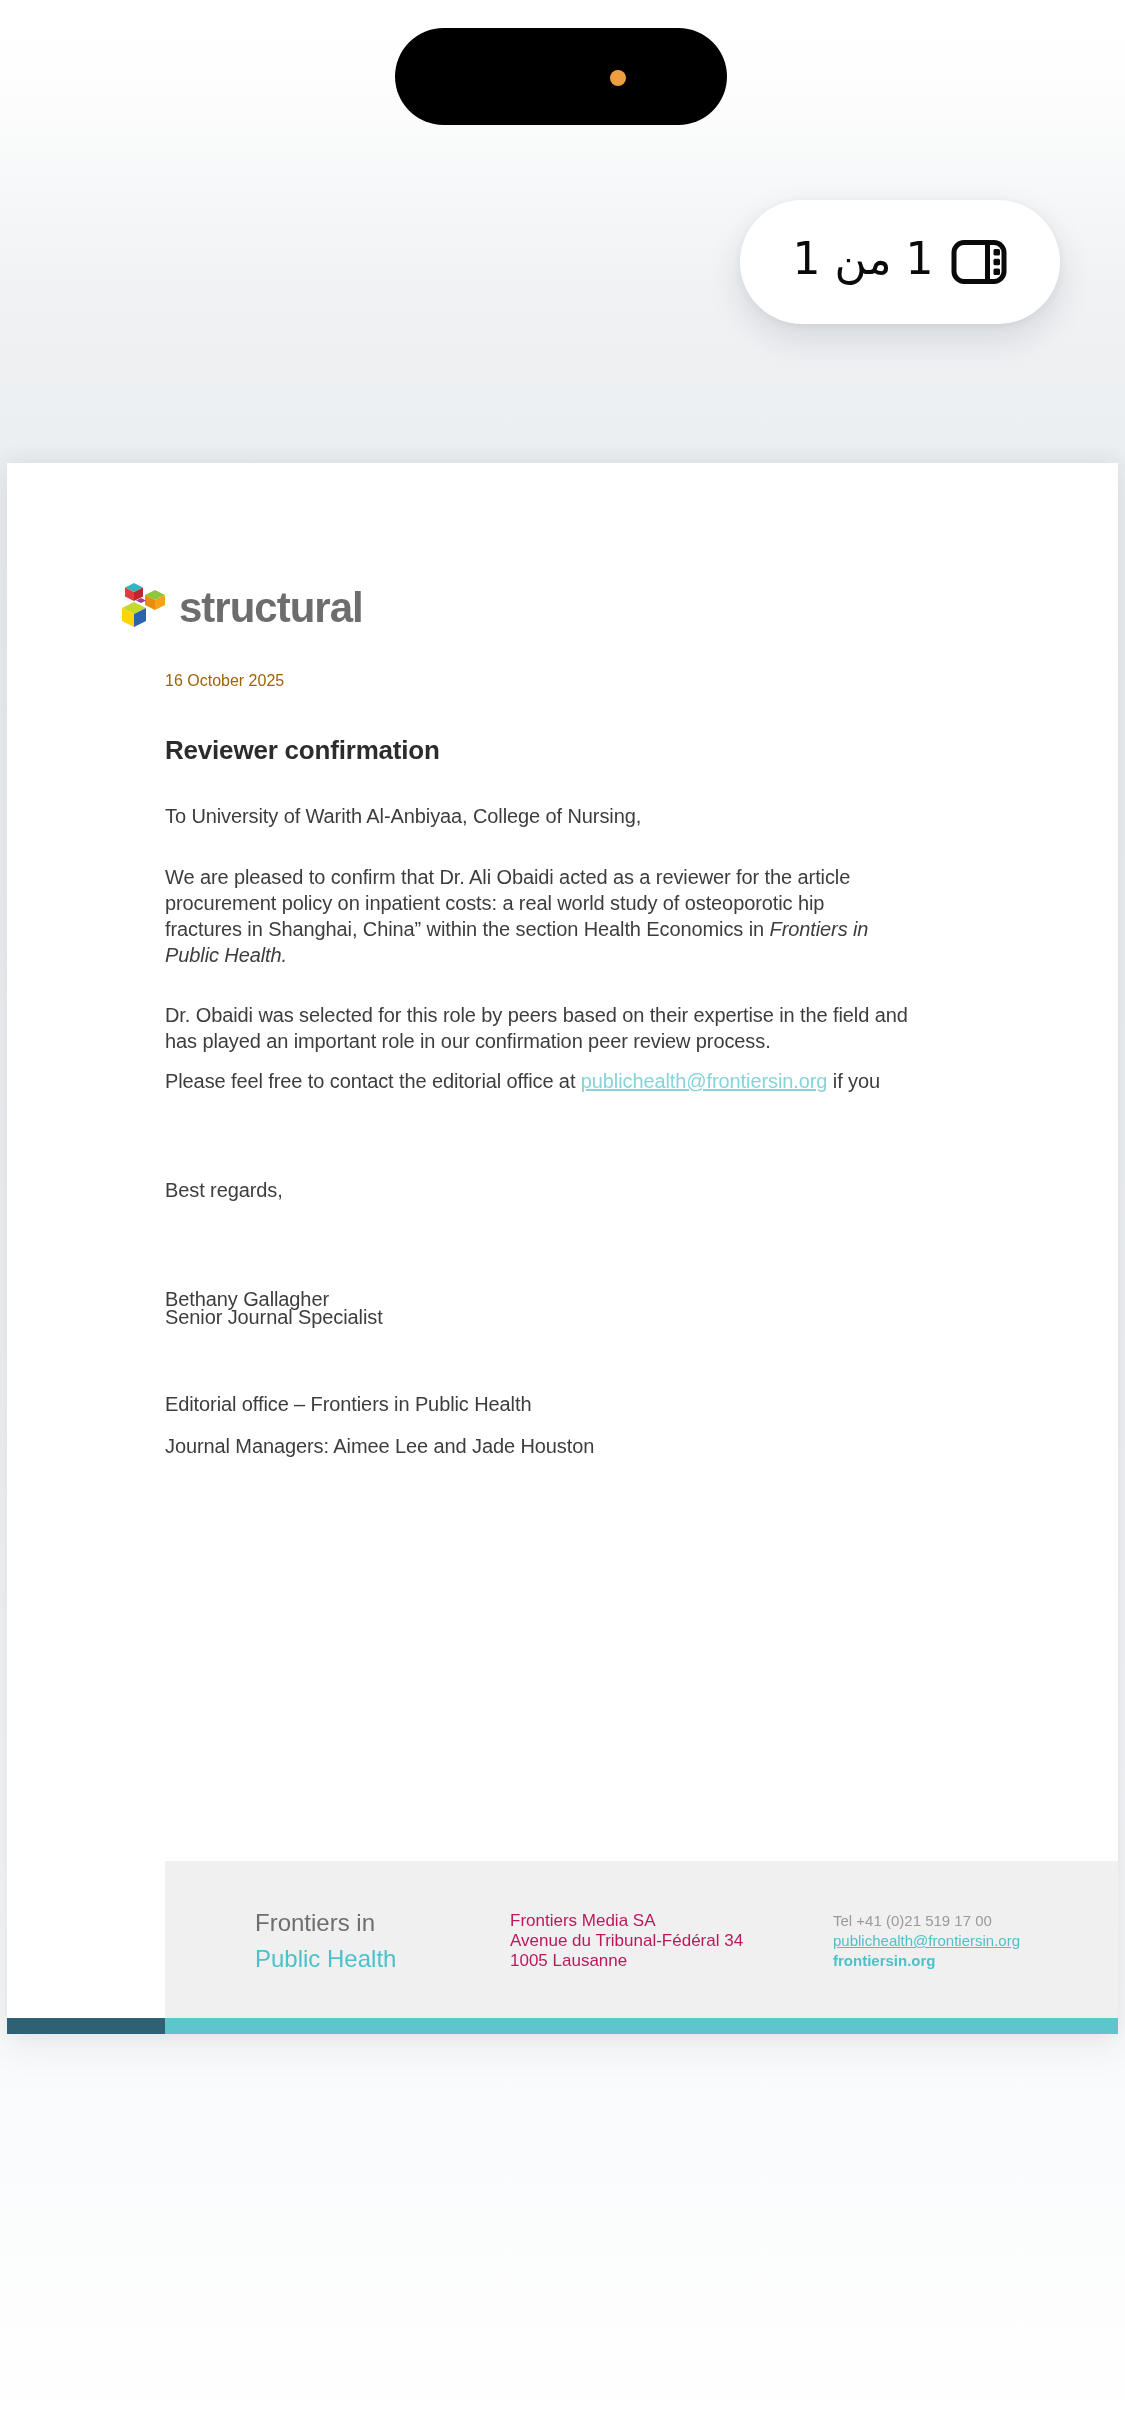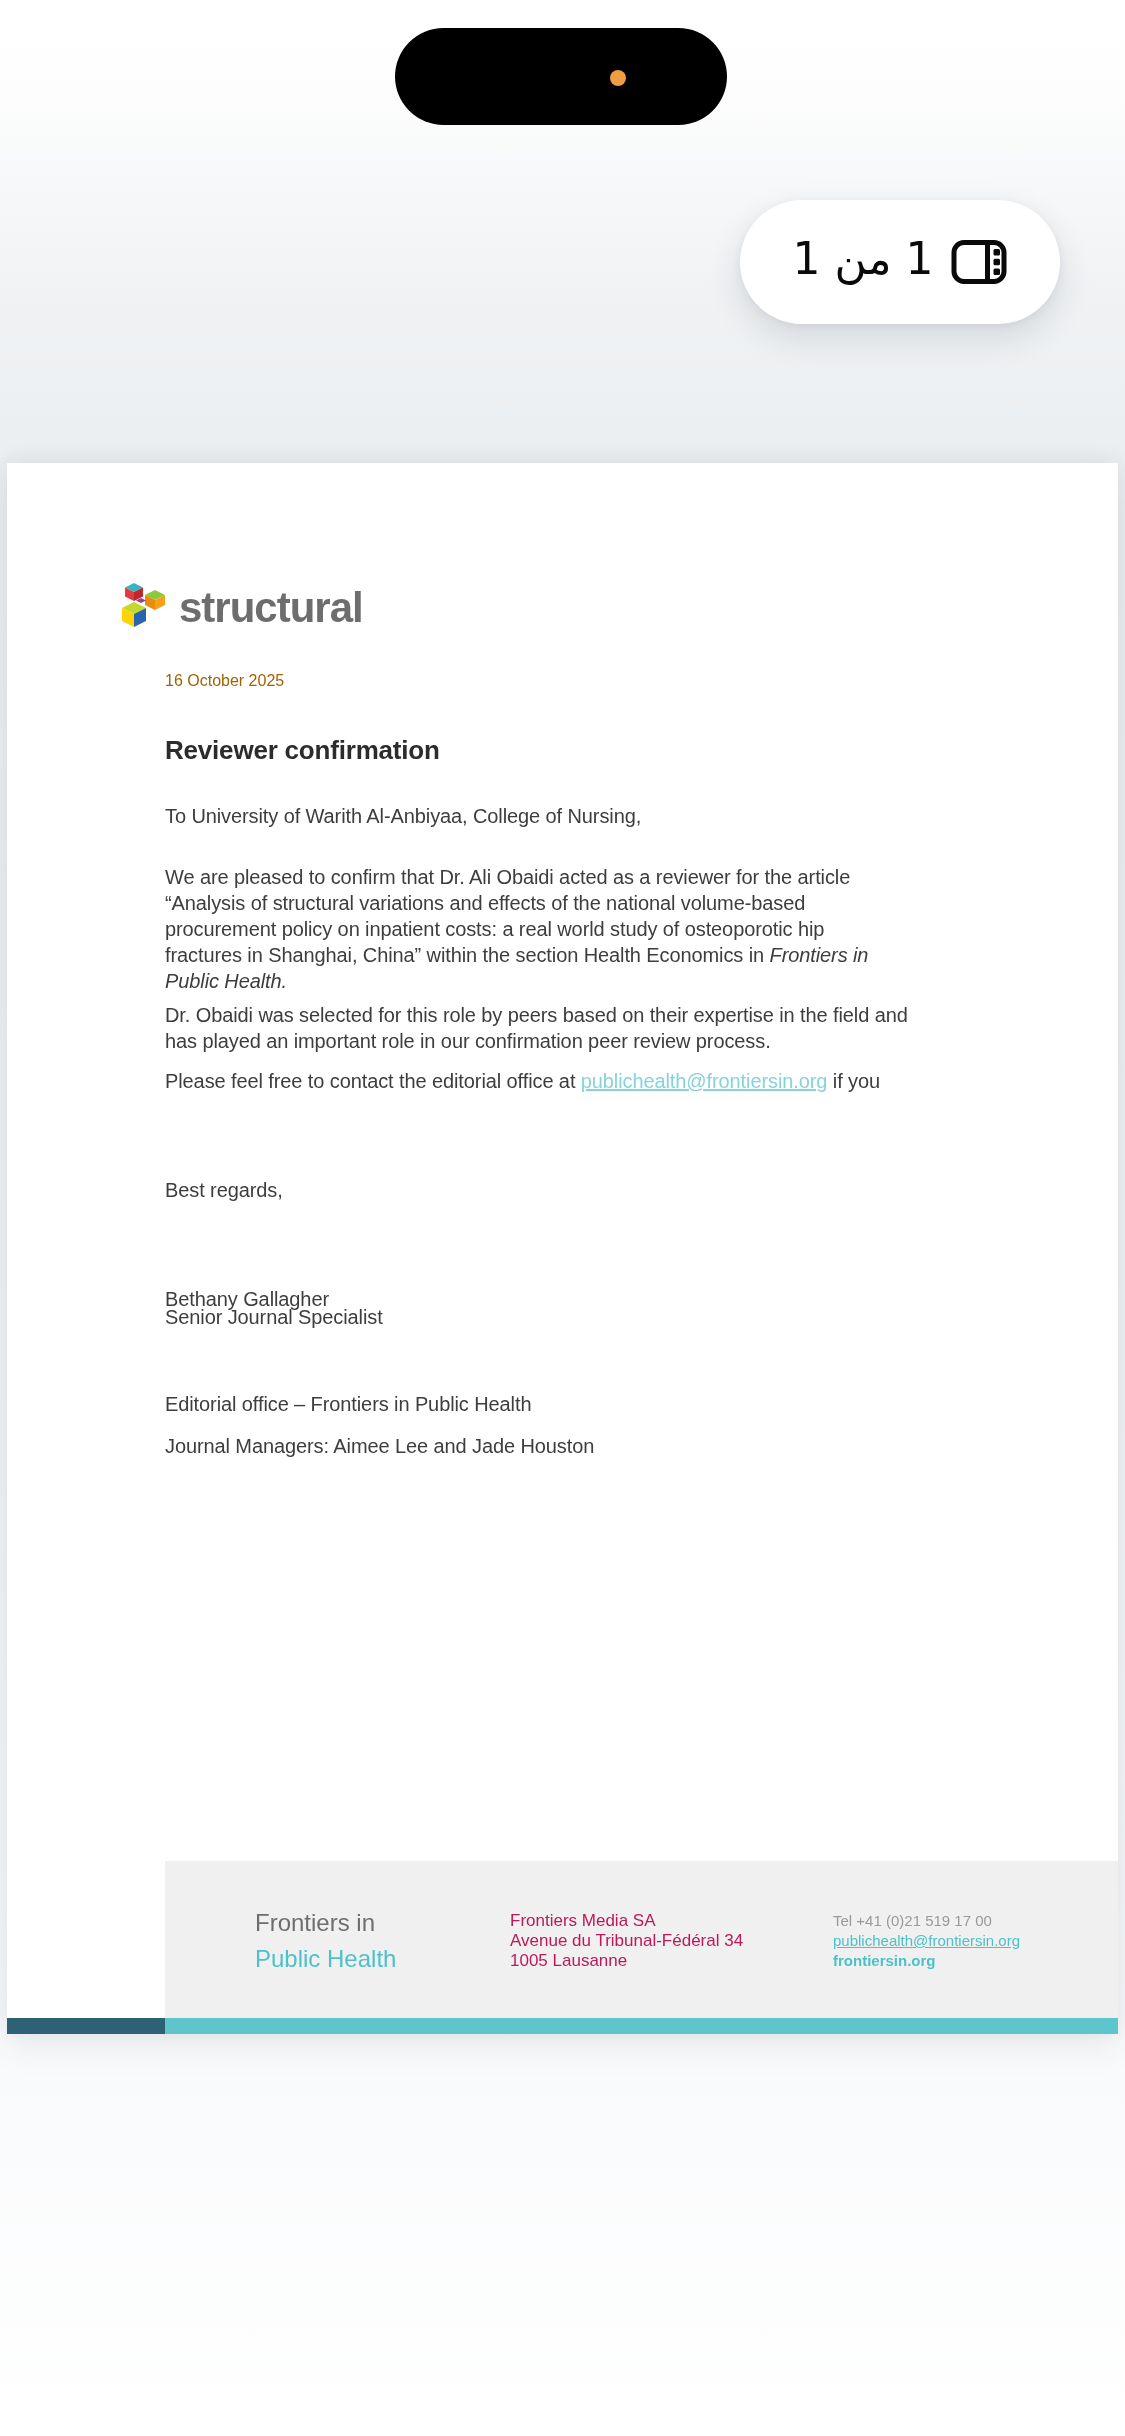--- a/index.html
+++ b/index.html
@@ -108,21 +108,20 @@
   </div>
 
   <div class="l-date">16 October 2025</div>
   <div class="l-title">Reviewer confirmation</div>
 
   <div class="para p-salutation">
       <div><span>To University of Warith Al-Anbiyaa, College of Nursing,</span></div>
     </div>
   <div class="para p-confirmation">
       <div><span>We are pleased to confirm that Dr. Ali Obaidi acted as a reviewer for the article</span></div>
-      <div><span>“Analysis of structural variations and effects of the national volume-based</span></div>
       <div><span>procurement policy on inpatient costs: a real world study of osteoporotic hip</span></div>
       <div><span>fractures in Shanghai, China” within the section Health Economics in </span><span class="run-i">Frontiers in</span></div>
       <div><span class="run-i">Public Health.</span></div>
     </div>
   <div class="para p-selection">
       <div><span>Dr. Obaidi was selected for this role by peers based on their expertise in the field and</span></div>
       <div><span>has played an important role in our confirmation peer review process.</span></div>
     </div>
   <div class="para p-contact">
       <div><span>Please feel free to contact the editorial office at </span><span class="run-link">publichealth@frontiersin.org</span><span> if you</span></div>

